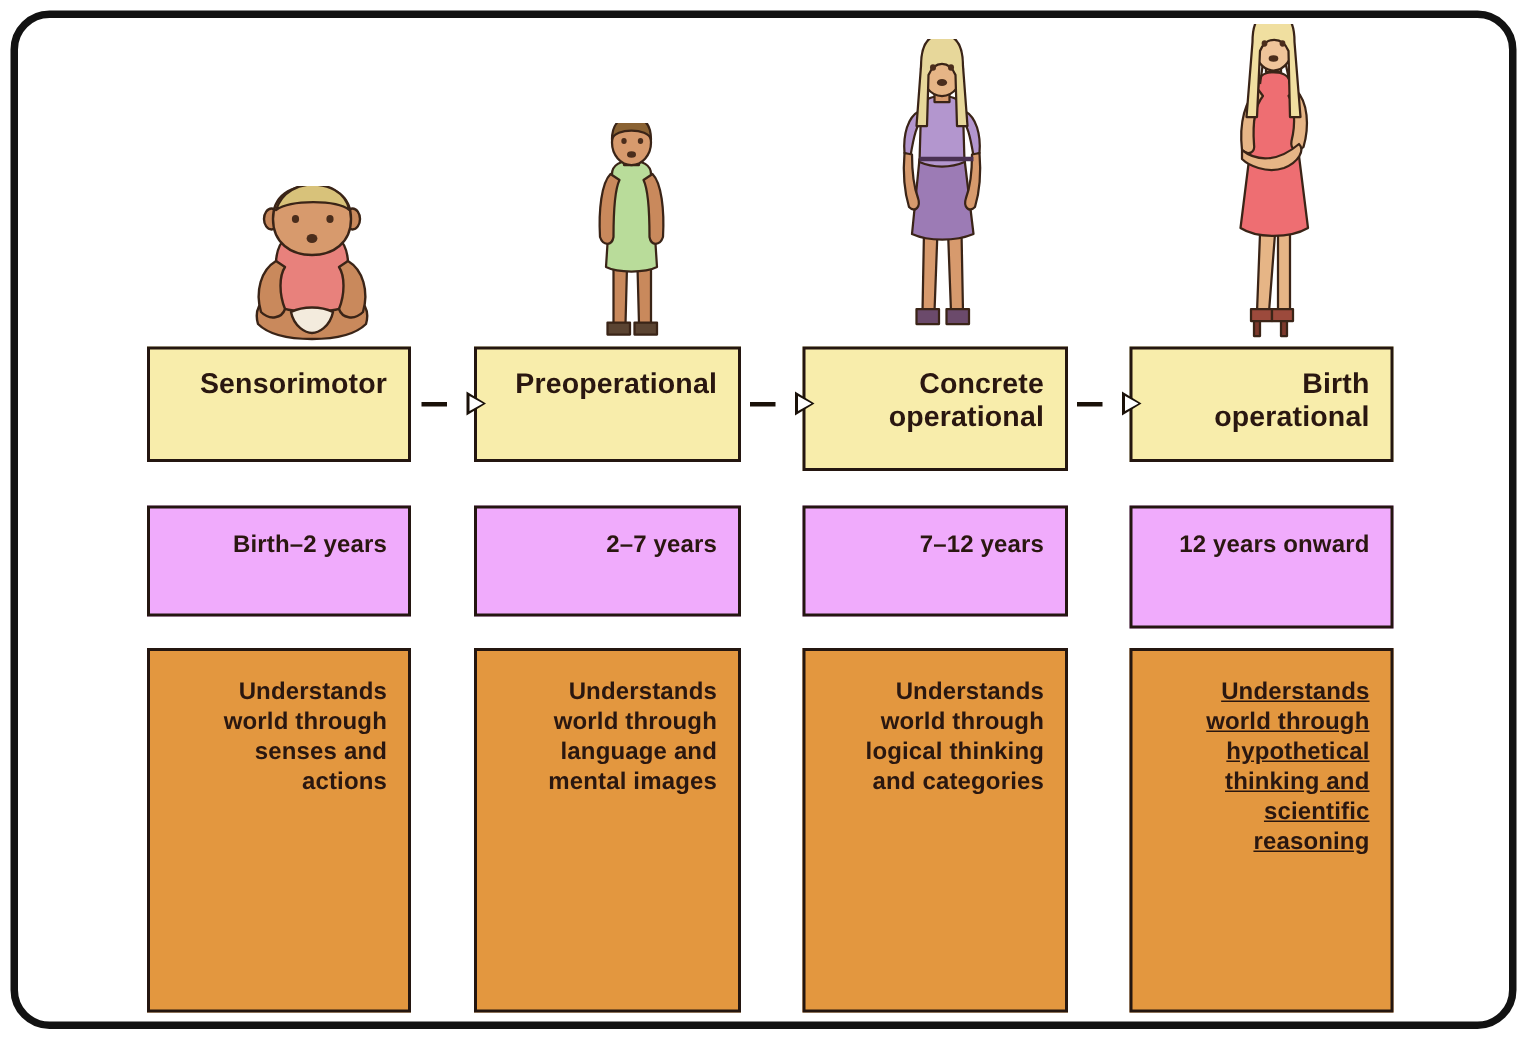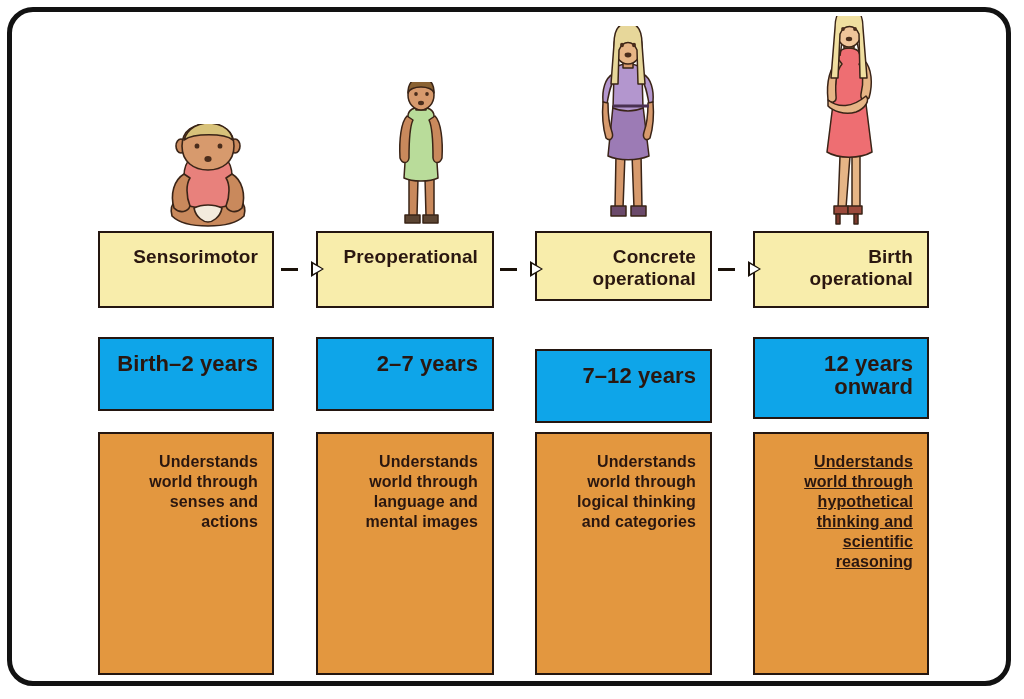--- a/index.html
+++ b/index.html
@@ -17,21 +17,21 @@
 
   
   .box{
     position:absolute;box-sizing:border-box;
     border:2.5px solid #241610;
     color:#2A1710;
     font-weight:bold;
     letter-spacing:.1px;
   }
   .stage-box{background:#F8EDAB;font-size:19px;line-height:22px;padding:13px 14px 0 14px;}
-  .age-box{background:#0ea5e9;font-size:22px;line-height:23px;padding:13px 14px 0 4px;}
+  .age-box{background:#f0abfc;font-size:16px;line-height:23px;padding:13px 14px 0 4px;}
   .desc-box{background:#E3973F;font-size:16px;line-height:20px;padding:18px 14px 0 15px;}
 
   
   .arrow{position:absolute;height:22px;}
   .arrow .shaft{position:absolute;left:0;top:9px;height:3px;background:#1a1109;}
   .arrow .head{
     position:absolute;top:2px;width:0;height:0;
     border-top:8px solid transparent;border-bottom:8px solid transparent;
     border-left:13px solid transparent;
   }
@@ -181,21 +181,21 @@
       </g>
     </svg>
   </div>
 
   <div class="box stage-box" style="left:98px;top:231px;width:176px;height:77px;">
     <span>Sensorimotor</span>
   </div>
   <div class="box stage-box" style="left:316px;top:231px;width:178px;height:77px;">
     <span>Preoperational</span>
   </div>
-  <div class="box stage-box" style="left:535px;top:231px;width:177px;height:70px;">
+  <div class="box stage-box" style="left:535px;top:231px;width:177px;height:83px;">
     <span>Concrete operational</span>
   </div>
   <div class="box stage-box" style="left:753px;top:231px;width:176px;height:77px;">
     <span>Birth operational</span>
   </div>
 
   <div class="arrow" style="left:281px;top:259px;width:30px;">
     <div class="shaft" style="width:17px;"></div>
     <div class="head" style="left:30px;"></div>
   </div>
@@ -207,21 +207,21 @@
     <div class="shaft" style="width:17px;"></div>
     <div class="head" style="left:30px;"></div>
   </div>
 
   <div class="box age-box" style="left:98px;top:337px;width:176px;height:74px;">
     <span>Birth–2 years</span>
   </div>
   <div class="box age-box" style="left:316px;top:337px;width:178px;height:74px;">
     <span>2–7 years</span>
   </div>
-  <div class="box age-box" style="left:535px;top:337px;width:177px;height:74px;margin-top:12px;">
+  <div class="box age-box" style="left:535px;top:337px;width:177px;height:74px;">
     <span>7–12 years</span>
   </div>
   <div class="box age-box" style="left:753px;top:337px;width:176px;height:82px;">
     <span>12 years onward</span>
   </div>
 
   <div class="box desc-box" style="left:98px;top:432px;width:176px;height:243px;">
     <span>Understands world through senses and actions</span>
   </div>
   <div class="box desc-box" style="left:316px;top:432px;width:178px;height:243px;">

